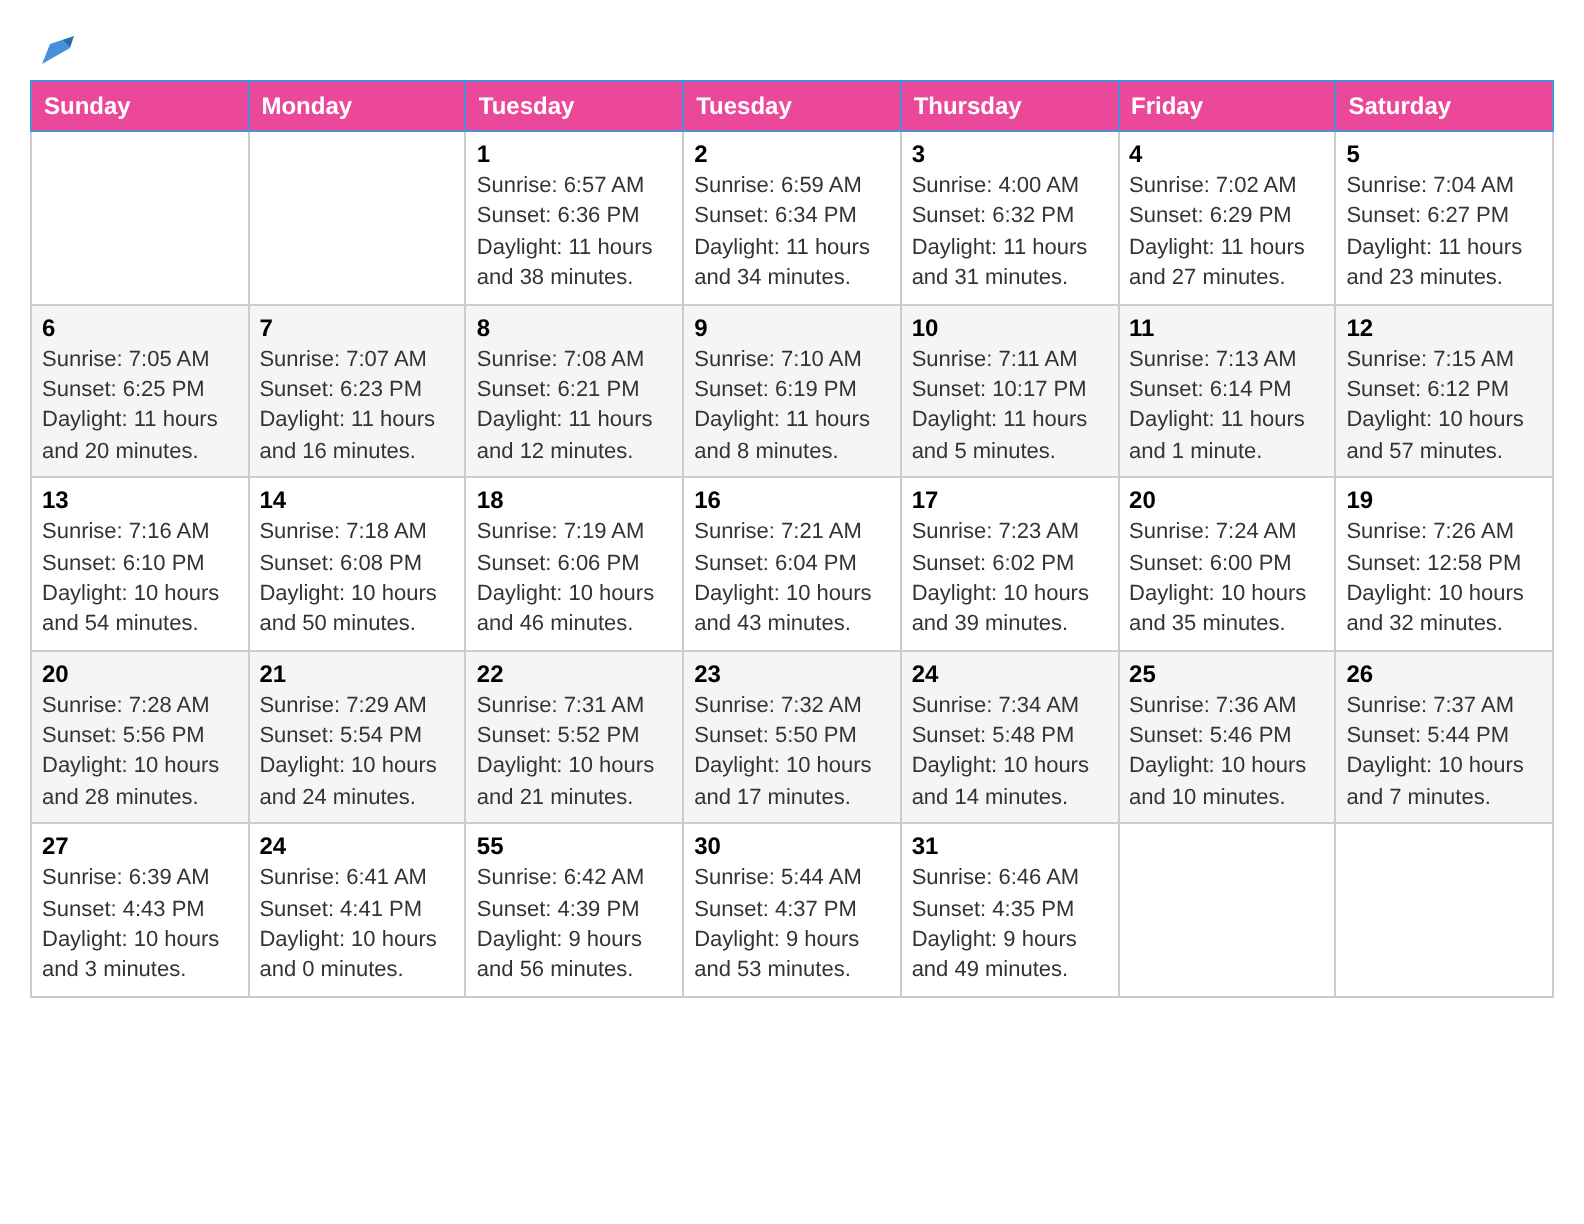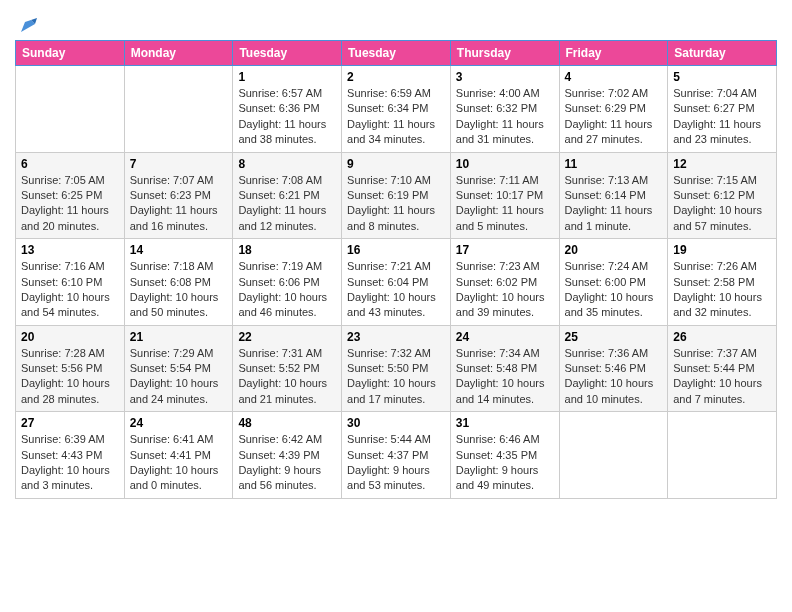--- a/index.html
+++ b/index.html
@@ -242,21 +242,21 @@
         </td>
         <td>
           <span class="day-num">20</span>
           <div class="day-info">Sunrise: 7:24 AM
 Sunset: 6:00 PM
 Daylight: 10 hours and 35 minutes.</div>
         </td>
         <td>
           <span class="day-num">19</span>
           <div class="day-info">Sunrise: 7:26 AM
-Sunset: 2:58 PM
+Sunset: 12:58 PM
 Daylight: 10 hours and 32 minutes.</div>
         </td>
       </tr>
       <tr>
         <td>
           <span class="day-num">20</span>
           <div class="day-info">Sunrise: 7:28 AM
 Sunset: 5:56 PM
 Daylight: 10 hours and 28 minutes.</div>
         </td>
@@ -304,21 +304,21 @@
 Sunset: 4:43 PM
 Daylight: 10 hours and 3 minutes.</div>
         </td>
         <td>
           <span class="day-num">24</span>
           <div class="day-info">Sunrise: 6:41 AM
 Sunset: 4:41 PM
 Daylight: 10 hours and 0 minutes.</div>
         </td>
         <td>
-          <span class="day-num">48</span>
+          <span class="day-num">55</span>
           <div class="day-info">Sunrise: 6:42 AM
 Sunset: 4:39 PM
 Daylight: 9 hours and 56 minutes.</div>
         </td>
         <td>
           <span class="day-num">30</span>
           <div class="day-info">Sunrise: 5:44 AM
 Sunset: 4:37 PM
 Daylight: 9 hours and 53 minutes.</div>
         </td>

